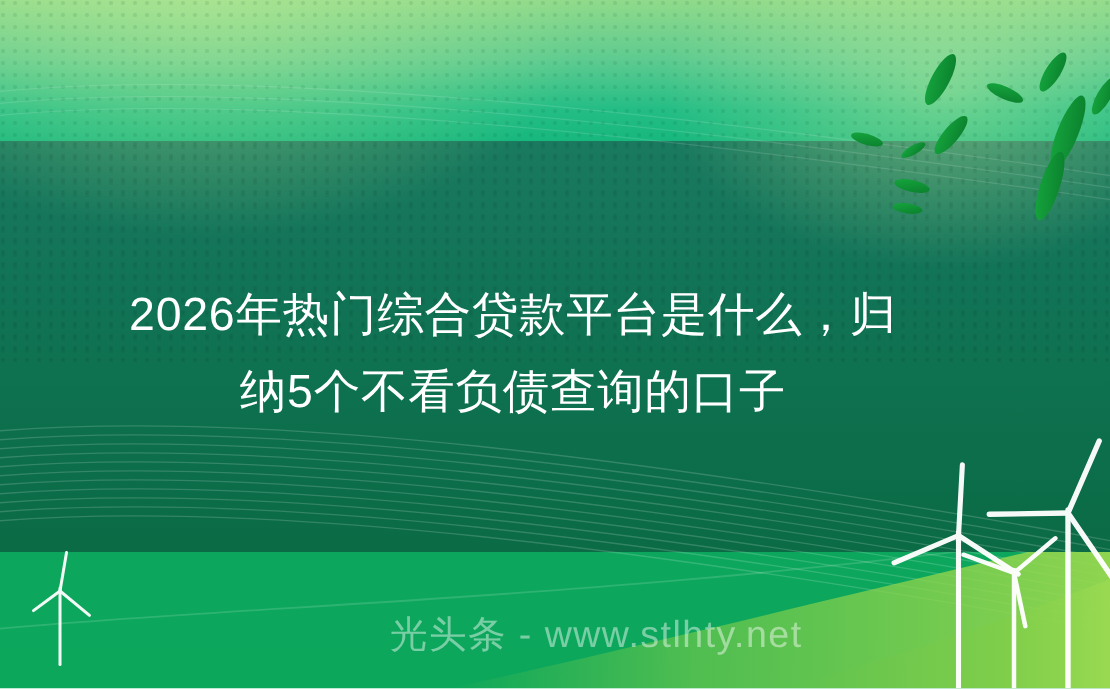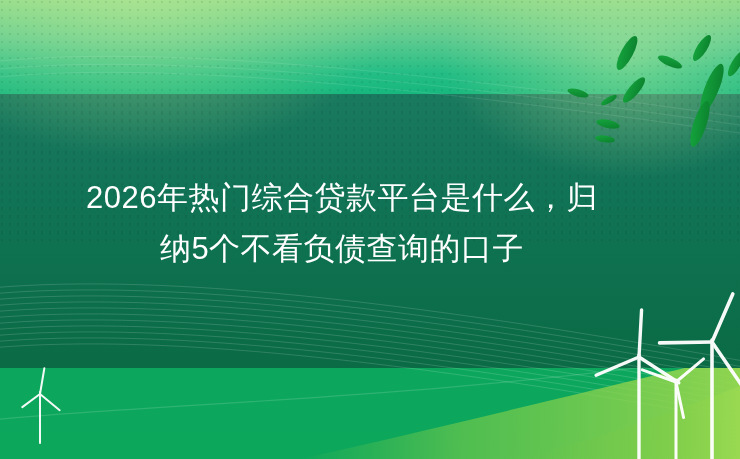--- a/index.html
+++ b/index.html
@@ -83,21 +83,21 @@
     top: 0;
     width: 740px;
     height: 459px;
     pointer-events: none;
   }
 
   
   #title {
     position: absolute;
     left: 0;
-    top: 172px;
+    top: 184px;
     width: 684px;
     text-align: center;
     color: #ffffff;
     font-size: 31px;
     line-height: 51px;
     letter-spacing: 0.5px;
     font-weight: 400;
     white-space: pre-line;
   }
 
@@ -231,14 +231,15 @@
           <line x1="0" y1="0" x2="48" y2="23"></line>
           <line x1="0" y1="0" x2="-45" y2="27"></line>
         </g>
       </g>
     </g>
   </svg>
 
   <div id="title">2026年热门综合贷款平台是什么，归
 纳5个不看负债查询的口子</div>
 
+  <div id="watermark">光头条 - www.stlhty.net</div>
 
 </div>
 
 </body></html>

